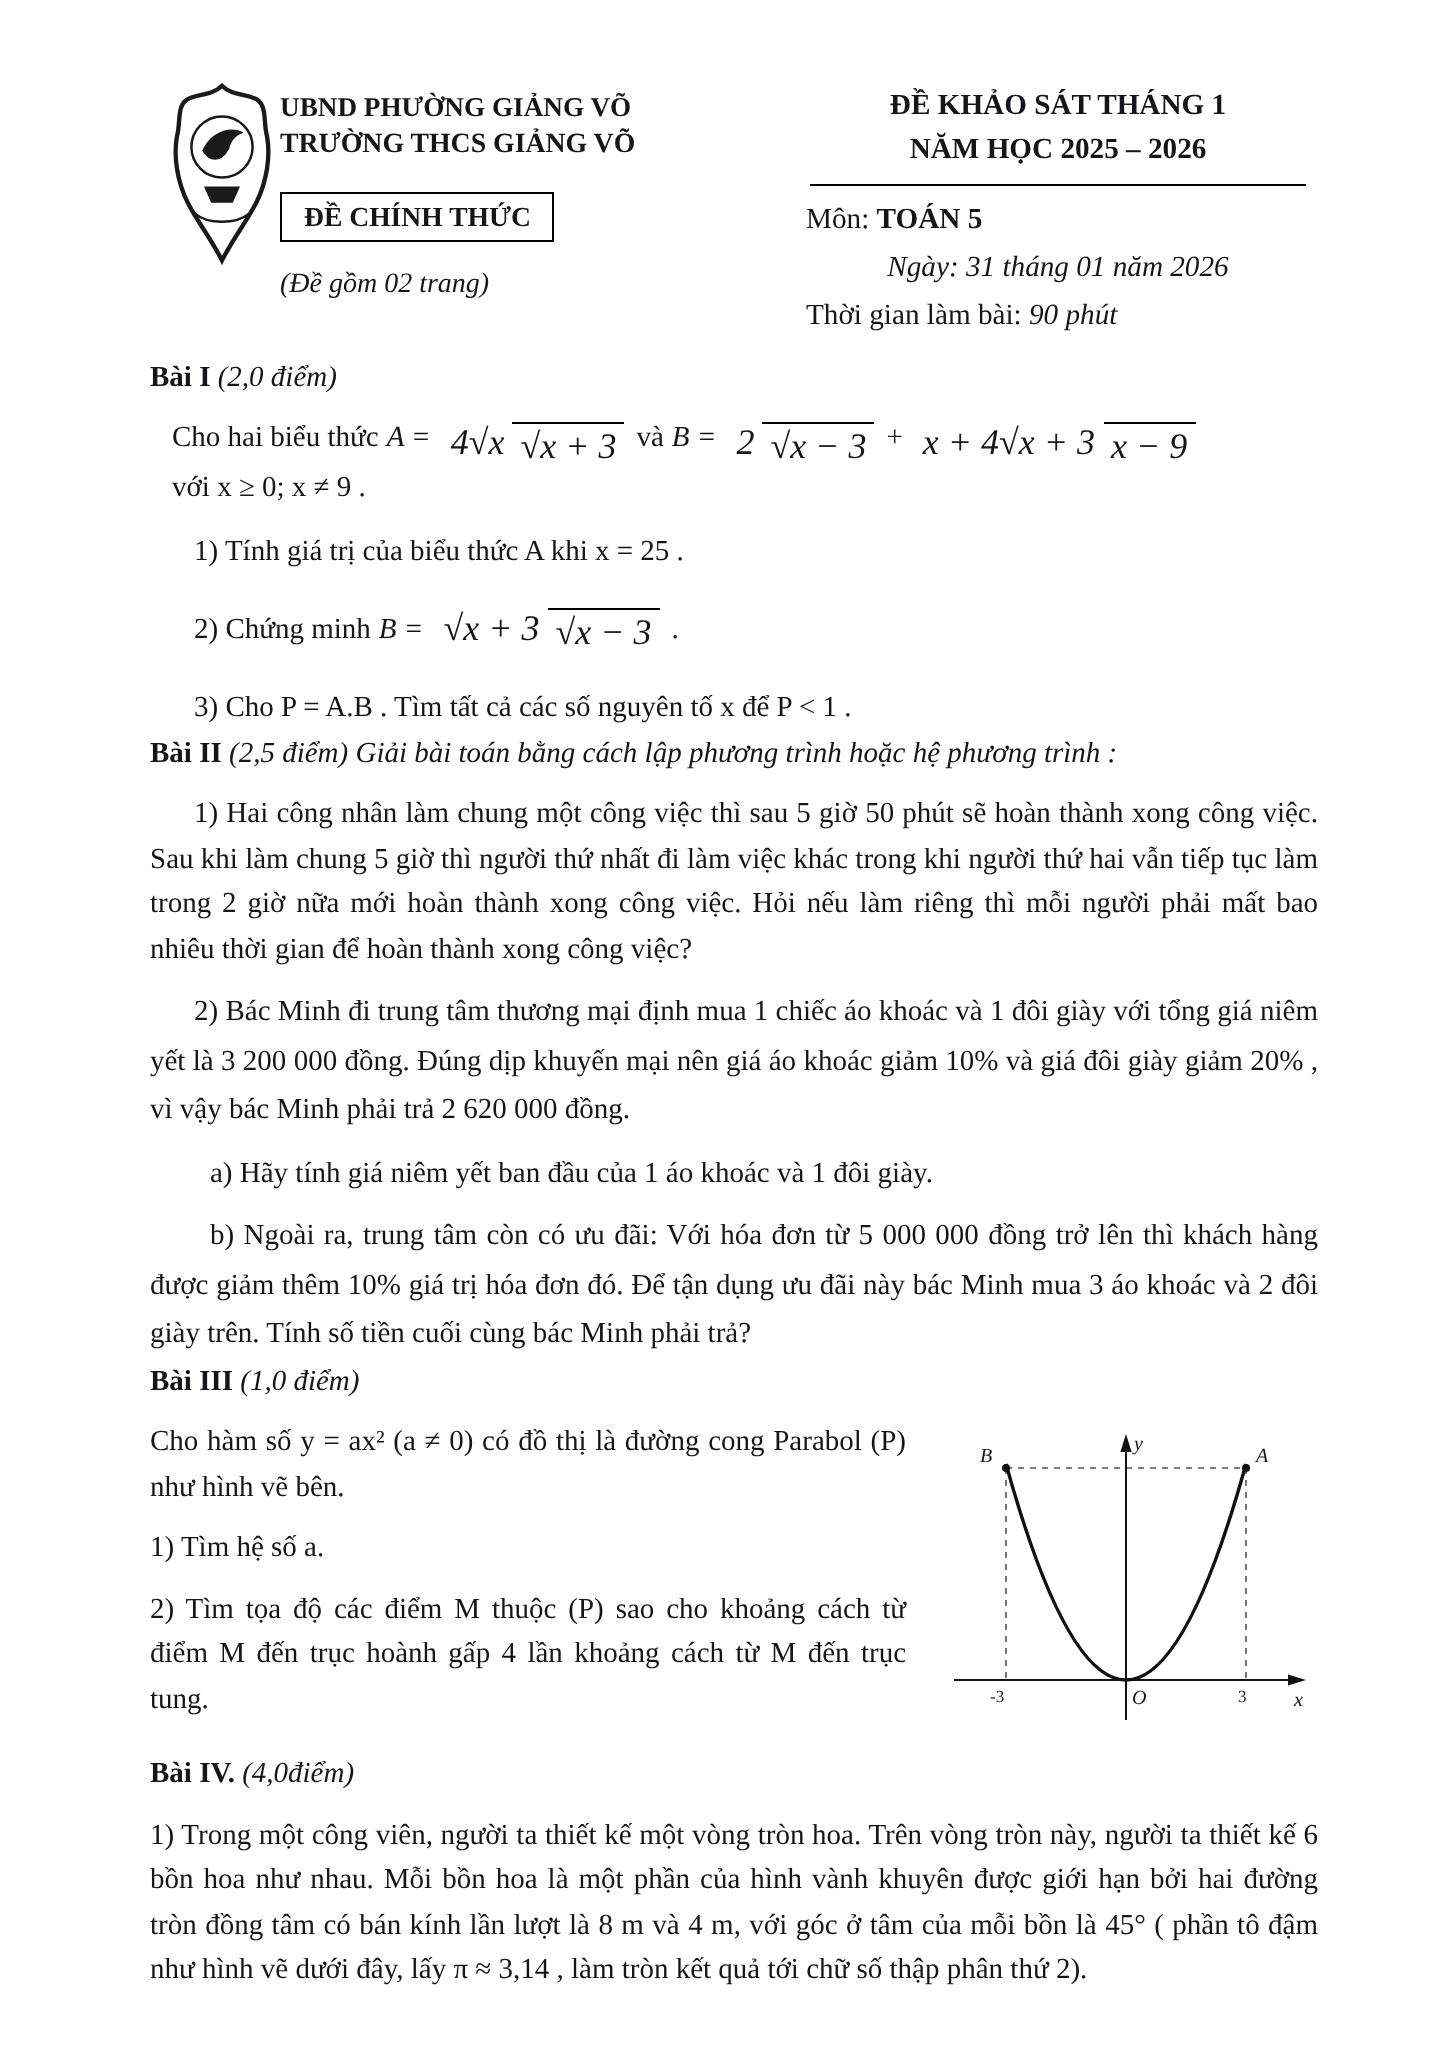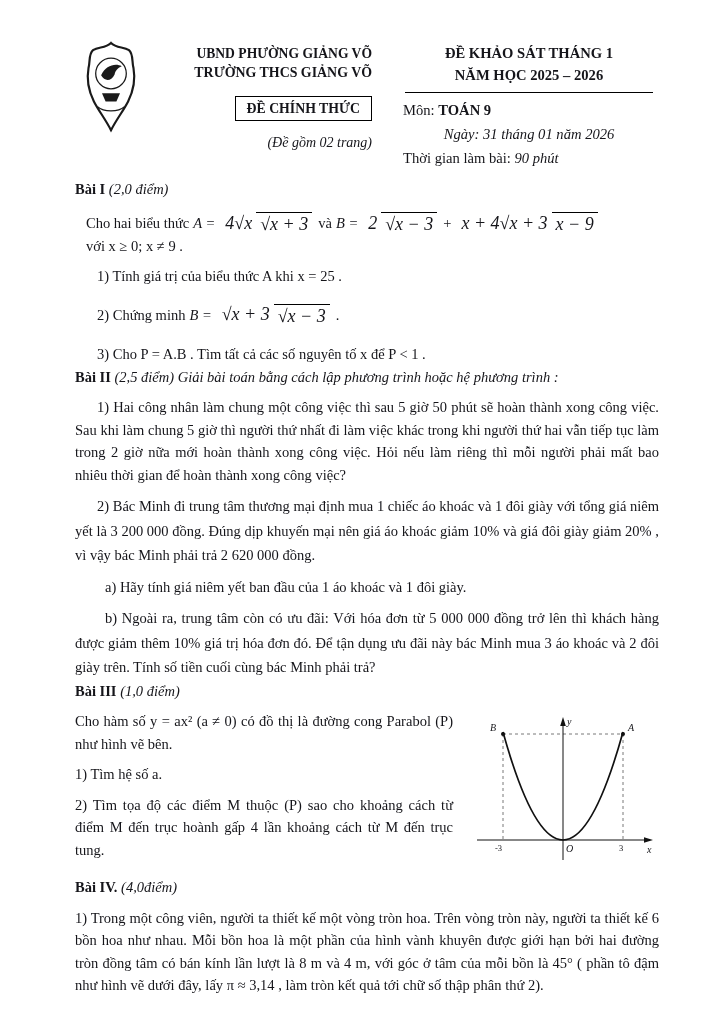--- a/index.html
+++ b/index.html
@@ -7,42 +7,42 @@
     position:relative; width:724px; height:1024px; margin:0 auto;
     background:#ffffff; overflow:hidden;
     font-family:"Liberation Serif","DejaVu Serif",serif;
     color:#15151a; font-size:14.5px;
   }
   .bold { font-weight:bold; }
   .italic { font-style:italic;text-align:center; }
 
   
   .logo { position:absolute; left:84px; top:40px; width:54px; height:94px; }
-  .header-org { position:absolute; left:140px; top:46px; width:232px; text-align:right; }
+  .header-org { position:absolute; left:140px; top:46px; width:232px; text-align:left; }
   .org-l1 { font-weight:bold; font-size:13.6px; }
   .org-l2 { font-weight:bold; font-size:13.9px; margin-top:3px; }
   .official-box { display:inline-block; border:1.5px solid #000; padding:4px 11px 3px; font-weight:bold; font-size:13.8px; margin-top:15px; }
   .pages-note { font-style:italic; margin-top:14px; font-size:14px; }
 
   .header-info { position:absolute; left:403px; top:43px; width:252px; }
   .info-t { font-weight:bold; font-size:14.6px; text-align:center; line-height:1.5; }
   .info-rule { border-top:1.3px solid #000; margin:5px 2px 7px 2px; }
   .info-line { font-size:14.6px; margin-top:2px; line-height:1.5; }
 
   
   .content { position:absolute; left:75px; top:178px; width:584px; }
   p { margin:0; text-align:justify; line-height:22.5px; }
   .sec-title { margin-top:0; }
   .mt8 { margin-top:8px; } .mt12 { margin-top:12px; } .mt14 { }
   .indent22 { text-indent:22px; }
   .indent30 { text-indent:30px; }
   .ml22 { margin-left:22px; }
   .loose { line-height:24.5px; }
 
-  .formula-row { display:flex; align-items:center; flex-wrap:wrap; margin-left:11px; margin-top:10px; min-height:46px; column-gap:4px; }
+  .formula-row { display:flex; align-items:flex-start; flex-wrap:wrap; margin-left:11px; margin-top:10px; min-height:46px; column-gap:4px; }
   .inline-math-row { display:flex; align-items:center; column-gap:4px; min-height:40px; }
   .frac { display:inline-flex; align-items:center; line-height:1.15; font-size:18px; margin:0 2px; }
   .frac .num { padding:0 4px 1px; }
   .frac .den { border-top:1px solid #000; padding:1px 4px 0; }
   .mvar { font-style:italic; }
 
   
   .bai3-body { display:flex; margin-top:8px; column-gap:14px; }
   .bai3-text { width:378px; }
   .bai3-graph { flex:1; display:flex; justify-content:center; align-items:flex-start; padding-top:2px; }
@@ -71,21 +71,21 @@
     </div>
     <div class="pages-note">(Đề gồm 02 trang)</div>
   </div>
 
   <div class="header-info">
     <div class="info-t">ĐỀ KHẢO SÁT THÁNG 1</div>
     <div class="info-t">NĂM HỌC 2025 – 2026</div>
     <div class="info-rule"></div>
     <div class="info-line">
       <span>Môn:</span>
-      <span class="bold">TOÁN 9</span>
+      <span class="bold">TOÁN 5</span>
     </div>
     <div class="info-line italic">Ngày: 31 tháng 01 năm 2026</div>
     <div class="info-line">
       <span>Thời gian làm bài:</span>
       <span class="italic">90 phút</span>
     </div>
   </div>
 
   <div class="content">
 

